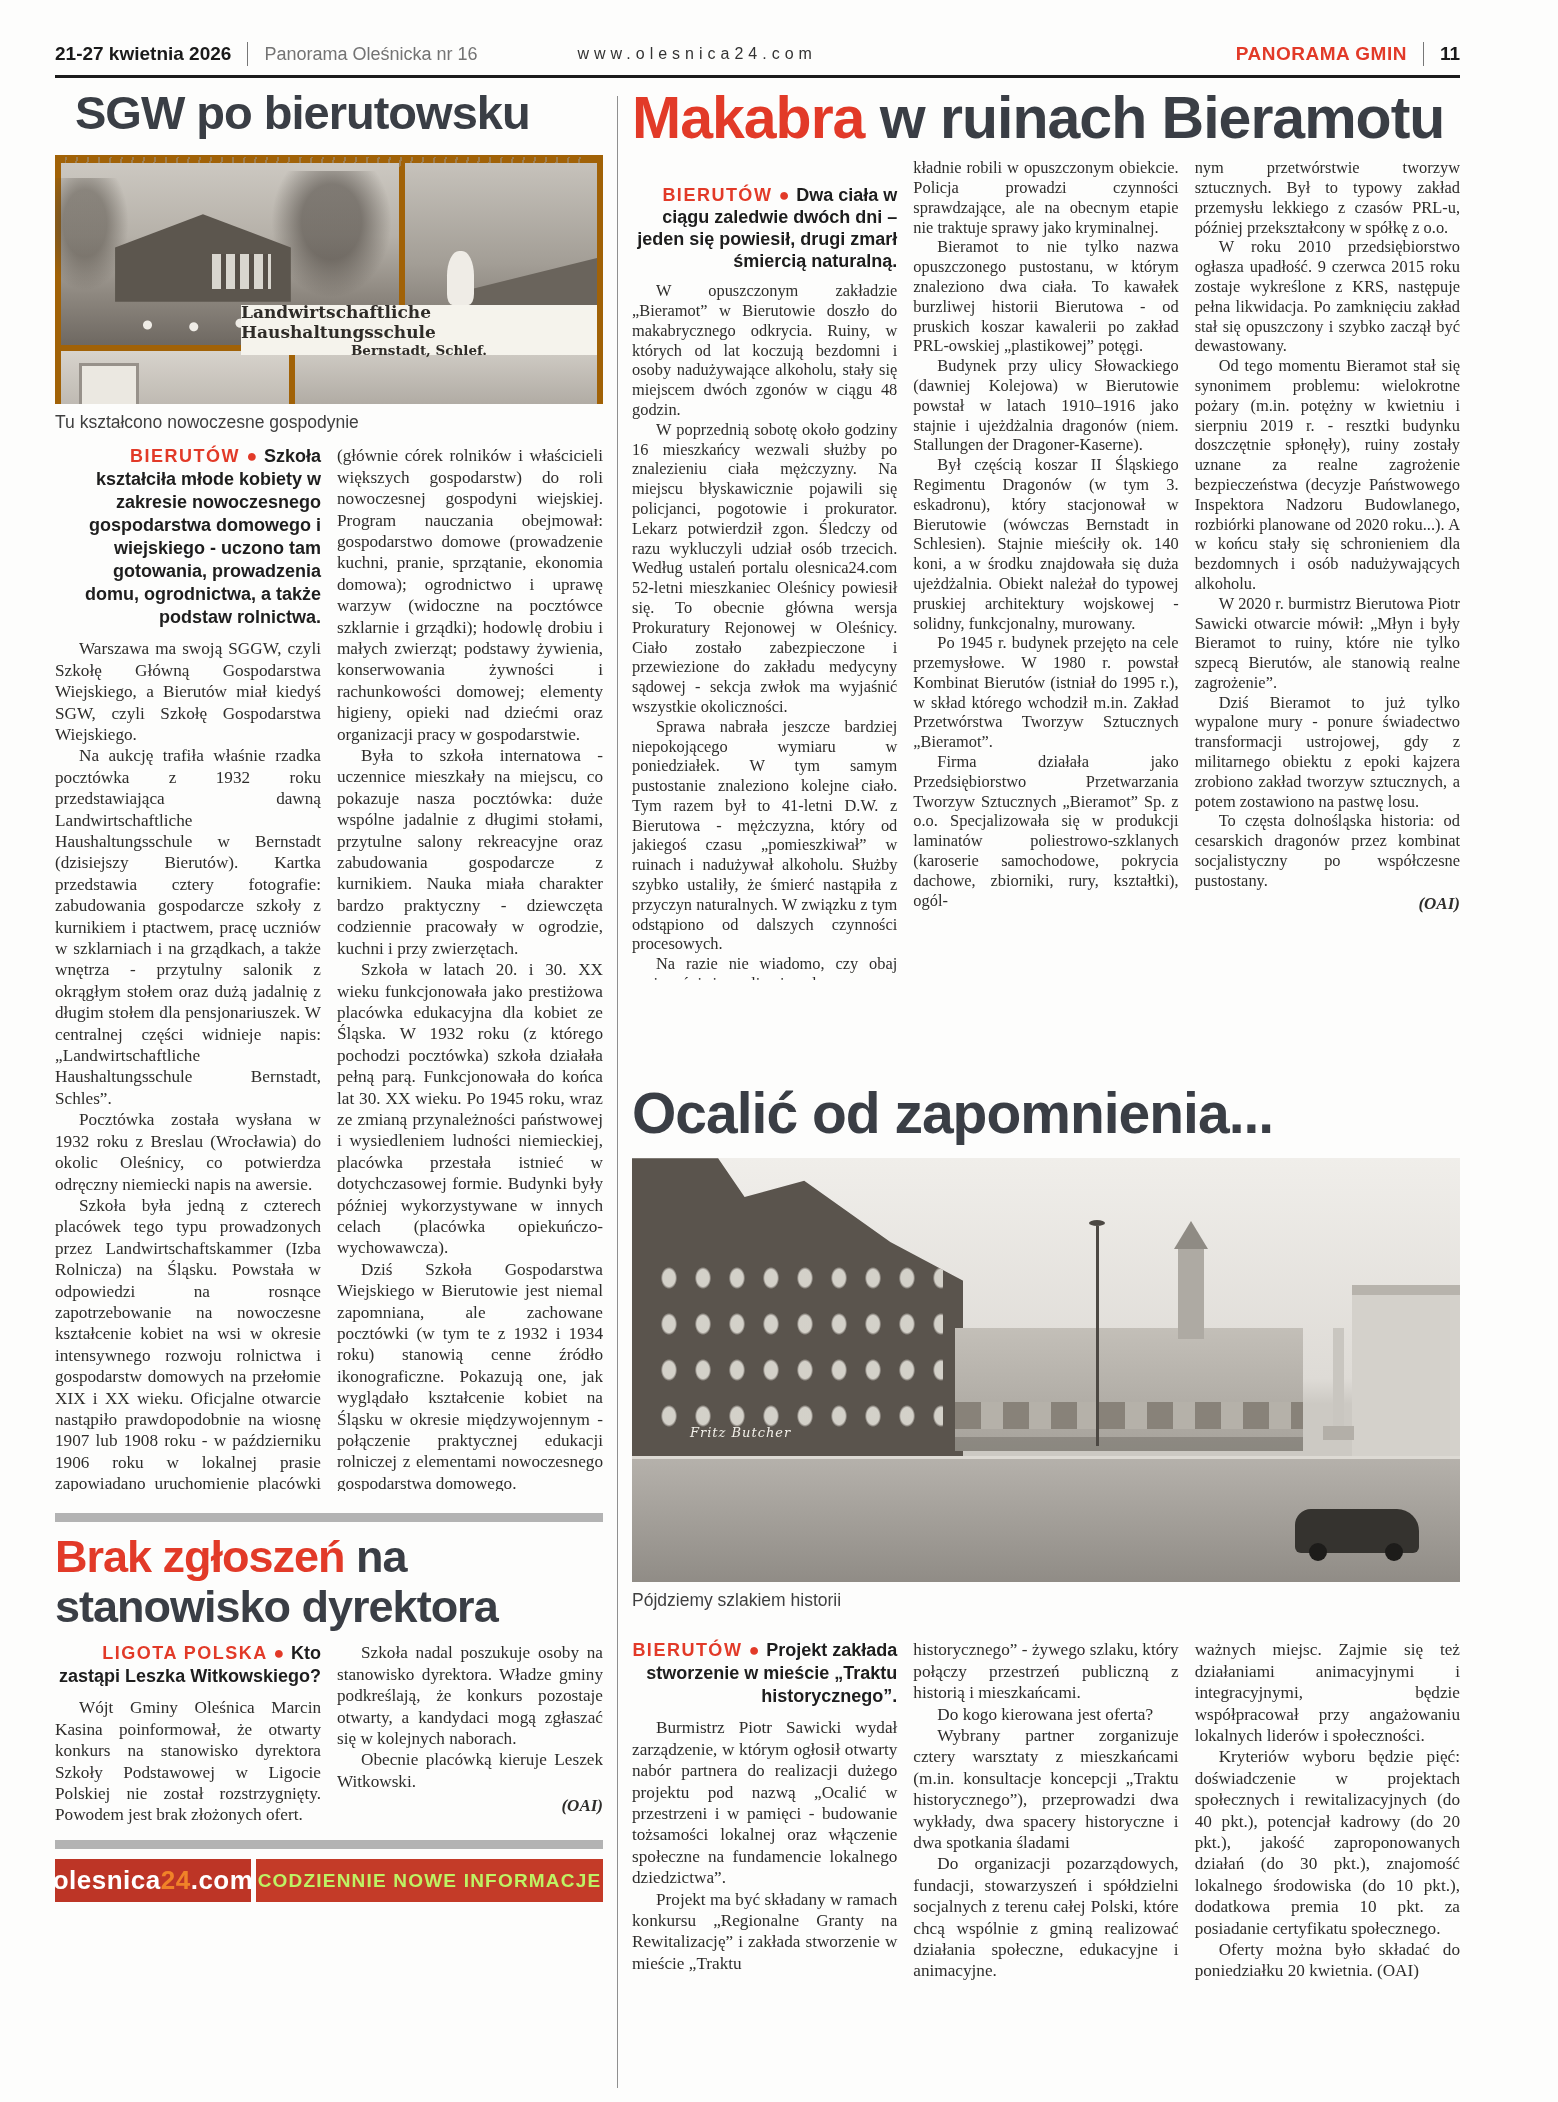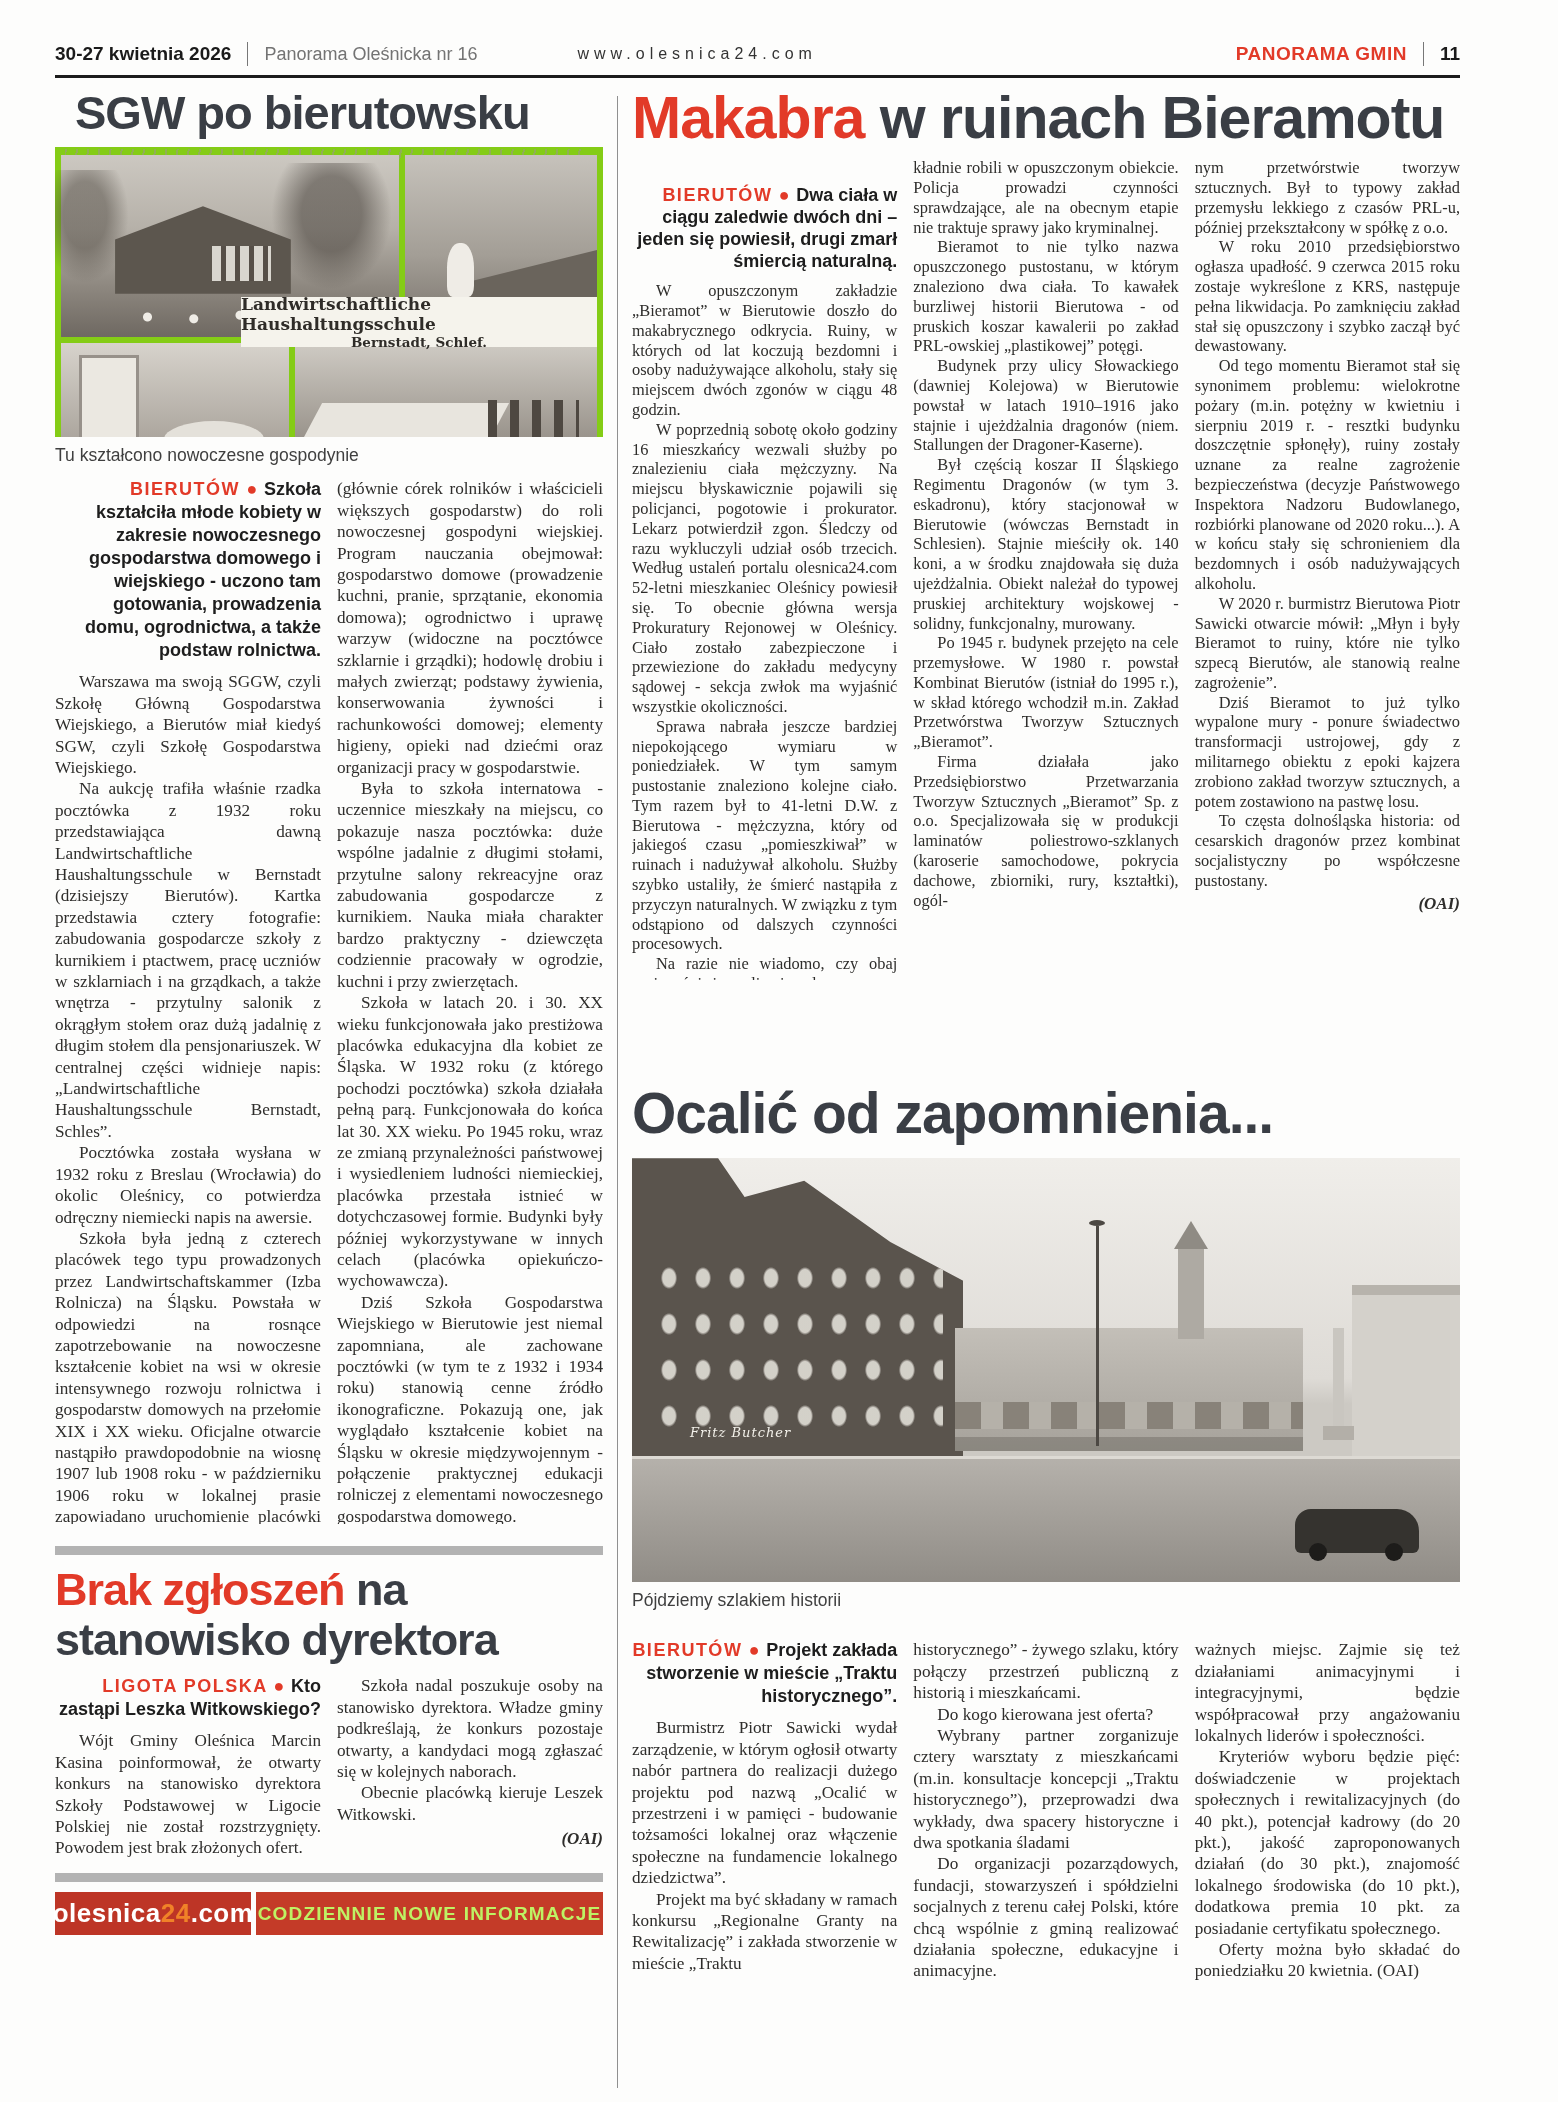--- a/index.html
+++ b/index.html
@@ -32,21 +32,21 @@
   .col p.noind{text-indent:0;}
   .makabra-cols .col{font-size:16.4px;line-height:19.8px;}
   .lead{font-family:"Liberation Sans",sans-serif;font-weight:bold;font-size:18px;line-height:23px;
         text-align:right;color:#1d1d1d;text-indent:0 !important;margin-bottom:9px !important;}
   .makabra-cols .lead{margin-top:26px;line-height:22px;}
   .tag{color:#e23a28;letter-spacing:1.5px;}
   .caption{font-family:"Liberation Sans",sans-serif;font-size:17.5px;color:#3f3f3f;margin-top:8px;}
   .byline{font-weight:bold;font-style:italic;text-align:right;font-size:17px;margin-top:3px;}
   .graybar{height:9px;background:#b3b3b3;}
   
-  .collage{position:relative;height:290px;margin-top:10px;background:#84cc16;overflow:hidden;}
+  .collage{position:relative;height:249px;margin-top:18px;background:#a16207;overflow:hidden;}
   .ph{position:absolute;}
   .ph-farm{left:6px;top:8px;width:338px;height:182px;
      background:linear-gradient(180deg,#ccc8c1 0%,#b6b1a9 40%,#8e8880 72%,#6e6861 100%);}
   .ph-farm .tree{position:absolute;left:62%;top:4%;width:36%;height:70%;
      background:radial-gradient(ellipse at 50% 40%,rgba(70,64,58,.55) 0 35%,rgba(70,64,58,0) 70%);}
   .ph-farm .tree2{position:absolute;left:-6%;top:8%;width:26%;height:62%;
      background:radial-gradient(ellipse at 50% 40%,rgba(80,74,66,.5) 0 35%,rgba(80,74,66,0) 70%);}
   .ph-farm .house{position:absolute;left:16%;top:28%;width:52%;height:48%;background:#5c564e;
      clip-path:polygon(0 38%,50% 0,100% 38%,100% 100%,0 100%);}
   .ph-farm .house .win{position:absolute;left:55%;top:45%;width:34%;height:40%;
@@ -126,21 +126,21 @@
   .ocalic-cols{margin-top:28px;height:452px;}
   .bar1{margin-top:22px;}
   .bar2{margin-top:0px;}
 </style>
 </head>
 <body>
 
 <div class="page">
 
   <div class="pg-header">
-    <span class="h-date">30-27 kwietnia 2026</span>
+    <span class="h-date">21-27 kwietnia 2026</span>
     <span class="h-vbar"></span>
     <span class="h-issue">Panorama Oleśnicka nr 16</span>
     <span class="h-site">www.olesnica24.com</span>
     <span class="h-section">PANORAMA GMIN</span>
     <span class="h-vbar"></span>
     <span class="h-page">11</span>
   </div>
 
   <div class="v-divider"></div>
 

